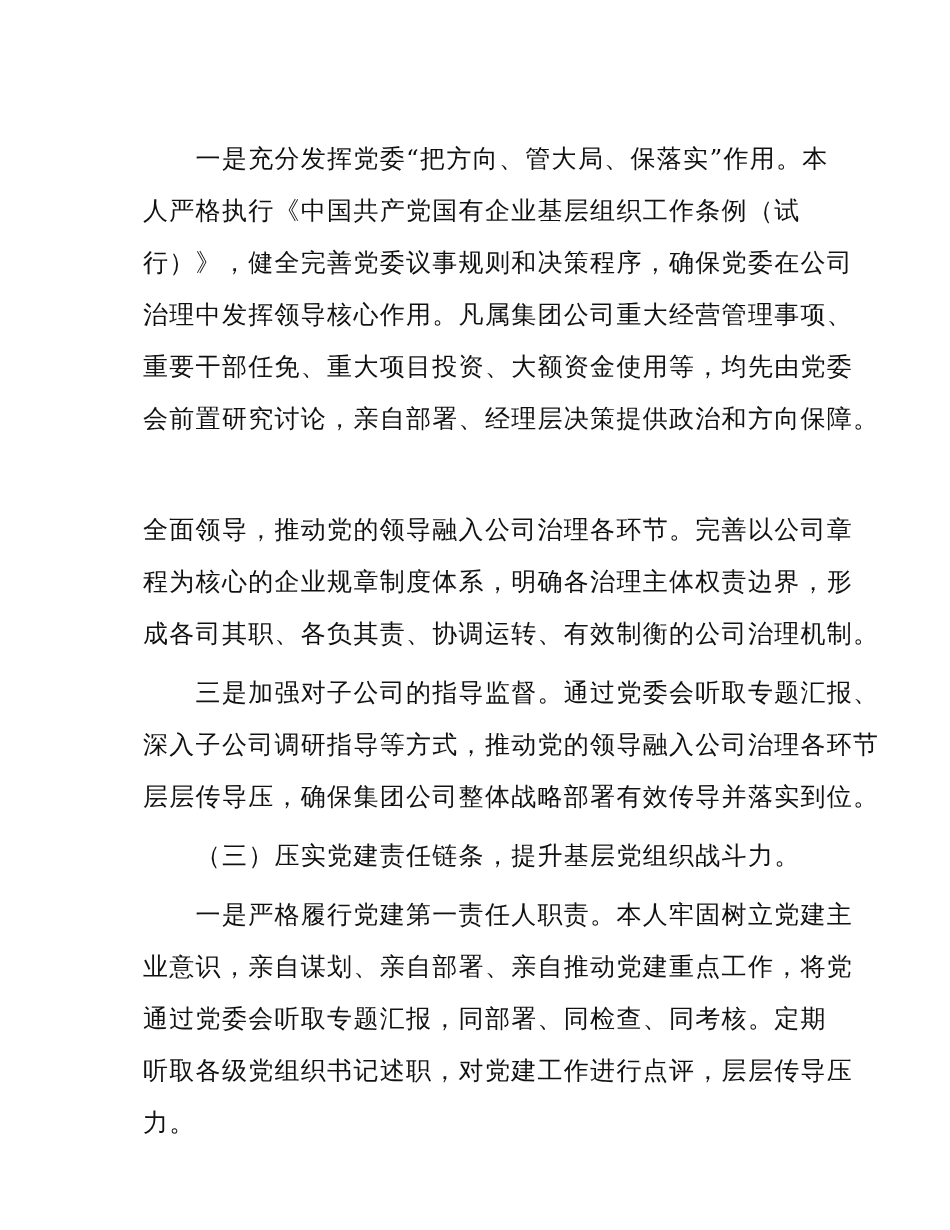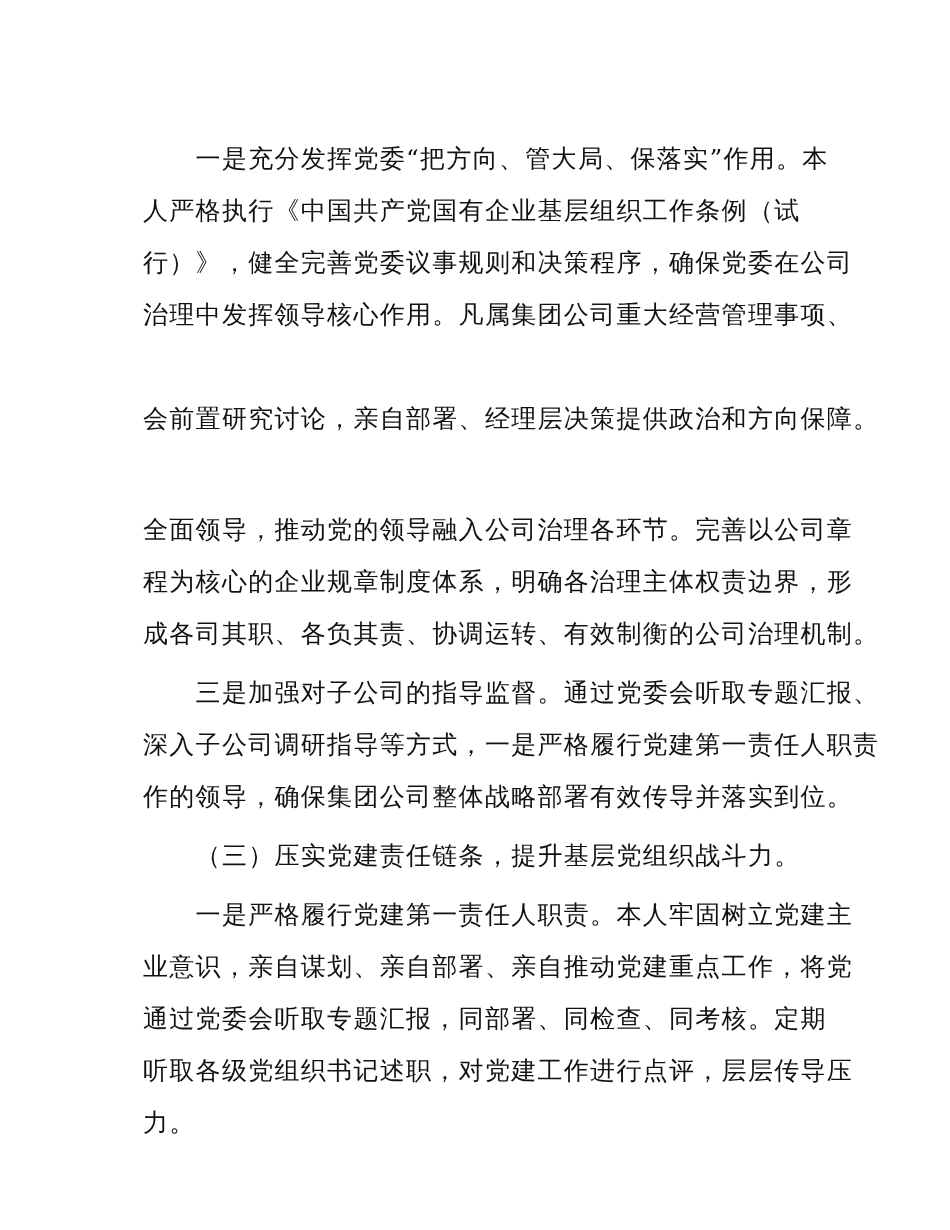--- a/index.html
+++ b/index.html
@@ -33,26 +33,27 @@
     }
   </style>
 </head>
 <body>
 
 <div class="page">
   <div class="line" style="top:128px">　　一是充分发挥党委“把方向、管大局、保落实”作用。本</div>
   <div class="line" style="top:180px">人严格执行《中国共产党国有企业基层组织工作条例（试</div>
   <div class="line" style="top:232px">行）》，健全完善党委议事规则和决策程序，确保党委在公司</div>
   <div class="line" style="top:284px">治理中发挥领导核心作用。凡属集团公司重大经营管理事项、</div>
+  <div class="line" style="top:336px">重要干部任免、重大项目投资、大额资金使用等，均先由党委</div>
   <div class="line" style="top:388px">会前置研究讨论，亲自部署、经理层决策提供政治和方向保障。</div>
   <div class="line" style="top:499px">全面领导，推动党的领导融入公司治理各环节。完善以公司章</div>
   <div class="line" style="top:551px">程为核心的企业规章制度体系，明确各治理主体权责边界，形</div>
   <div class="line" style="top:603px">成各司其职、各负其责、协调运转、有效制衡的公司治理机制。</div>
   <div class="line" style="top:662px">　　三是加强对子公司的指导监督。通过党委会听取专题汇报、</div>
-  <div class="line" style="top:714px">深入子公司调研指导等方式，一是严格履行党建第一责任人职责</div>
-  <div class="line" style="top:766px">作的领导，确保集团公司整体战略部署有效传导并落实到位。</div>
+  <div class="line" style="top:714px">深入子公司调研指导等方式，推动党的领导融入公司治理各环节</div>
+  <div class="line" style="top:766px">层层传导压，确保集团公司整体战略部署有效传导并落实到位。</div>
   <div class="line" style="top:825px">　　（三）压实党建责任链条，提升基层党组织战斗力。</div>
   <div class="line" style="top:884px">　　一是严格履行党建第一责任人职责。本人牢固树立党建主</div>
   <div class="line" style="top:936px">业意识，亲自谋划、亲自部署、亲自推动党建重点工作，将党</div>
   <div class="line" style="top:988px">通过党委会听取专题汇报，同部署、同检查、同考核。定期</div>
   <div class="line" style="top:1040px">听取各级党组织书记述职，对党建工作进行点评，层层传导压</div>
   <div class="line" style="top:1092px">力。</div>
 </div>
 
 </body></html>

